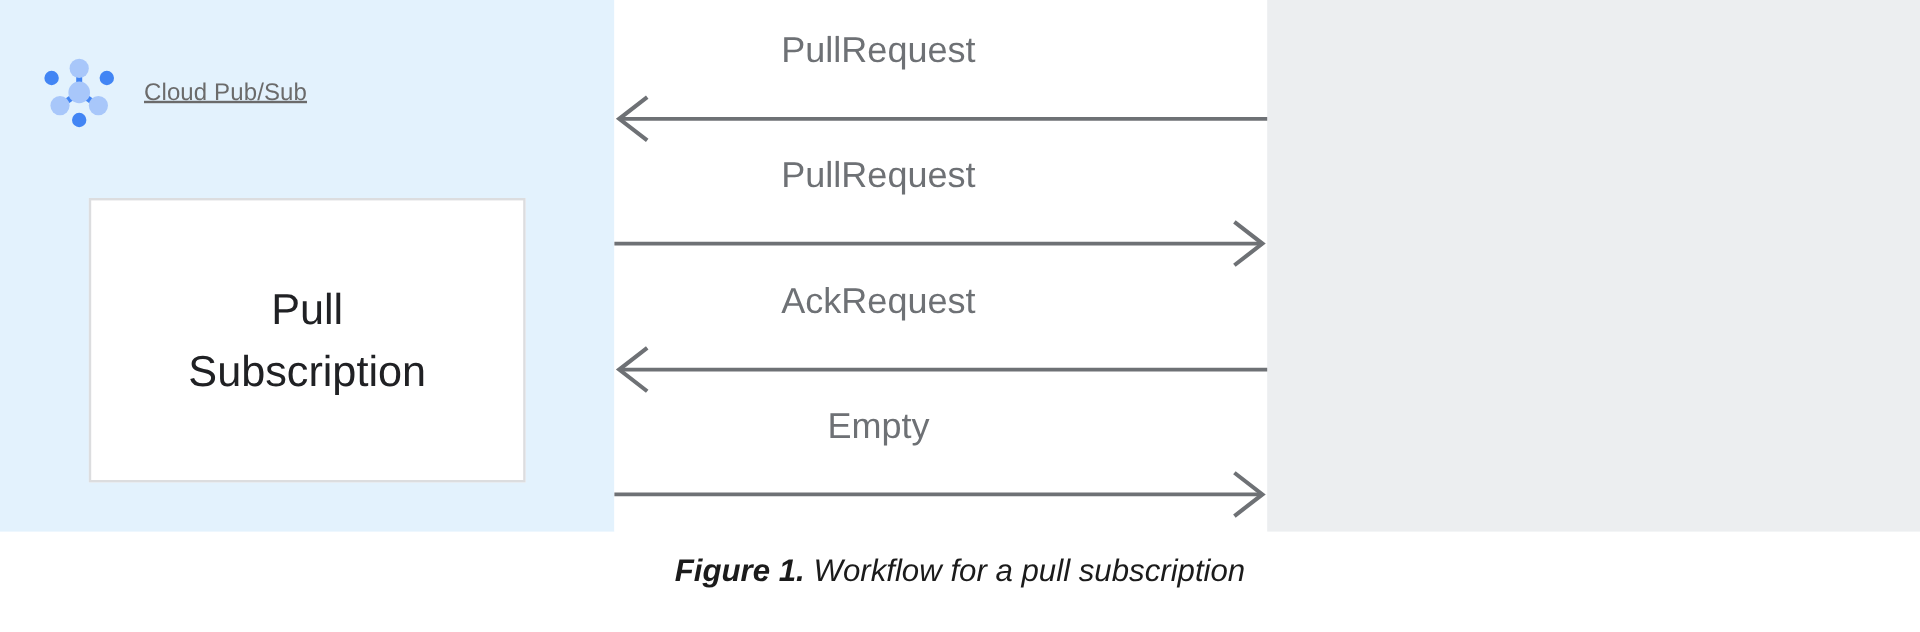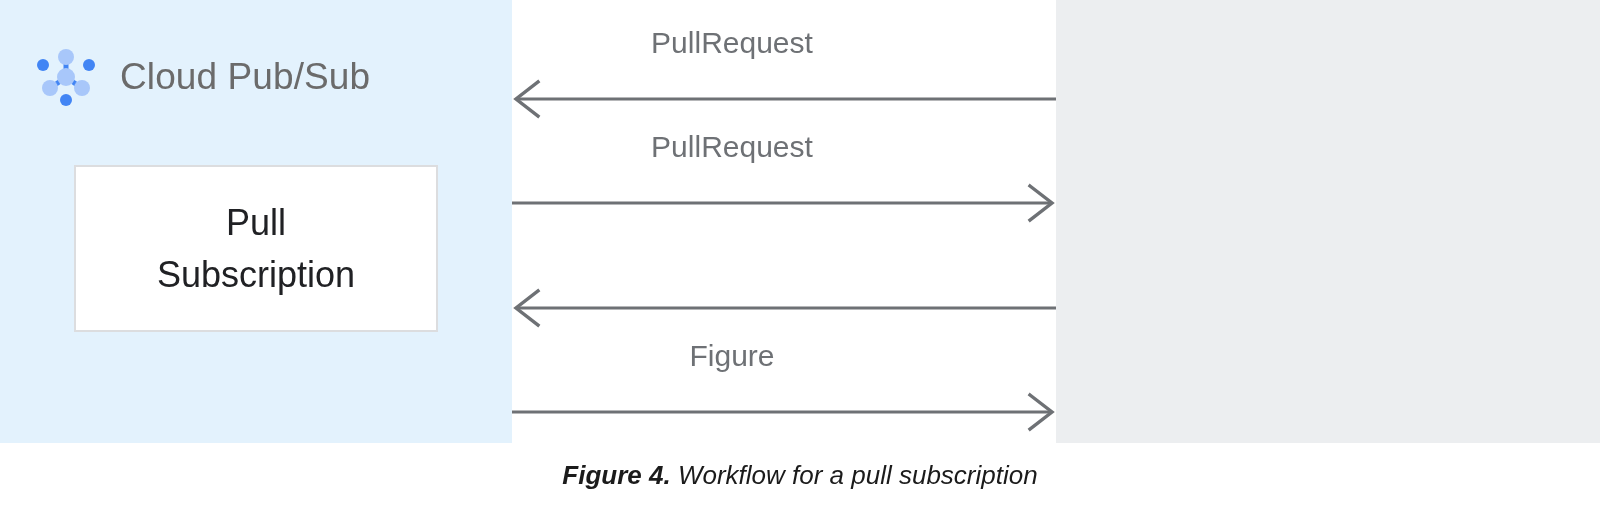--- a/index.html
+++ b/index.html
@@ -52,42 +52,43 @@
     align-items: center;
     gap: 22px;
   }
   .service-icon {
     width: 64px;
     height: 64px;
     display: block;
     flex: none;
   }
   .service-label {
-    font-size: 37px;
+    font-size: 20px;
     color: #6b6b6b;
     letter-spacing: 0.1px;
     white-space: nowrap;
+    text-decoration: underline;
   }
 
   
   .node-box {
     position: absolute;
     background: #ffffff;
     border: 2px solid #dcdddf;
     box-sizing: border-box;
     display: flex;
     align-items: center;
     justify-content: center;
     text-align: center;
   }
   .node-box-left {
     left: 74px;
     top: 165px;
     width: 364px;
-    height: 167px;
+    height: 237px;
   }
   .node-label {
     font-size: 36px;
     line-height: 1.42;
     color: #202124;
     white-space: pre-line;
   }
 
   
   .msg-row {
@@ -200,32 +201,33 @@
 
   <div class="msg-row msg-row-1">
     <div class="msg-label">PullRequest</div>
     <svg class="msg-arrow" viewBox="0 0 544 46" preserveAspectRatio="none">
       <line x1="0" y1="23" x2="540" y2="23"></line>
       <polyline points="518,6 540,23 518,40"></polyline>
     </svg>
   </div>
 
   <div class="msg-row msg-row-2">
+    <div class="msg-label">AckRequest</div>
     <svg class="msg-arrow" viewBox="0 0 544 46" preserveAspectRatio="none">
       <line x1="4" y1="23" x2="544" y2="23"></line>
       <polyline points="26,6 4,23 26,40"></polyline>
     </svg>
   </div>
 
   <div class="msg-row msg-row-3">
-    <div class="msg-label">Figure</div>
+    <div class="msg-label">Empty</div>
     <svg class="msg-arrow" viewBox="0 0 544 46" preserveAspectRatio="none">
       <line x1="0" y1="23" x2="540" y2="23"></line>
       <polyline points="518,6 540,23 518,40"></polyline>
     </svg>
   </div>
 
   <div class="caption">
-    <span class="caption-prefix">Figure 4.</span>
+    <span class="caption-prefix">Figure 1.</span>
     <span class="caption-text">Workflow for a pull subscription</span>
   </div>
 
 </div>
 
 </body></html>

